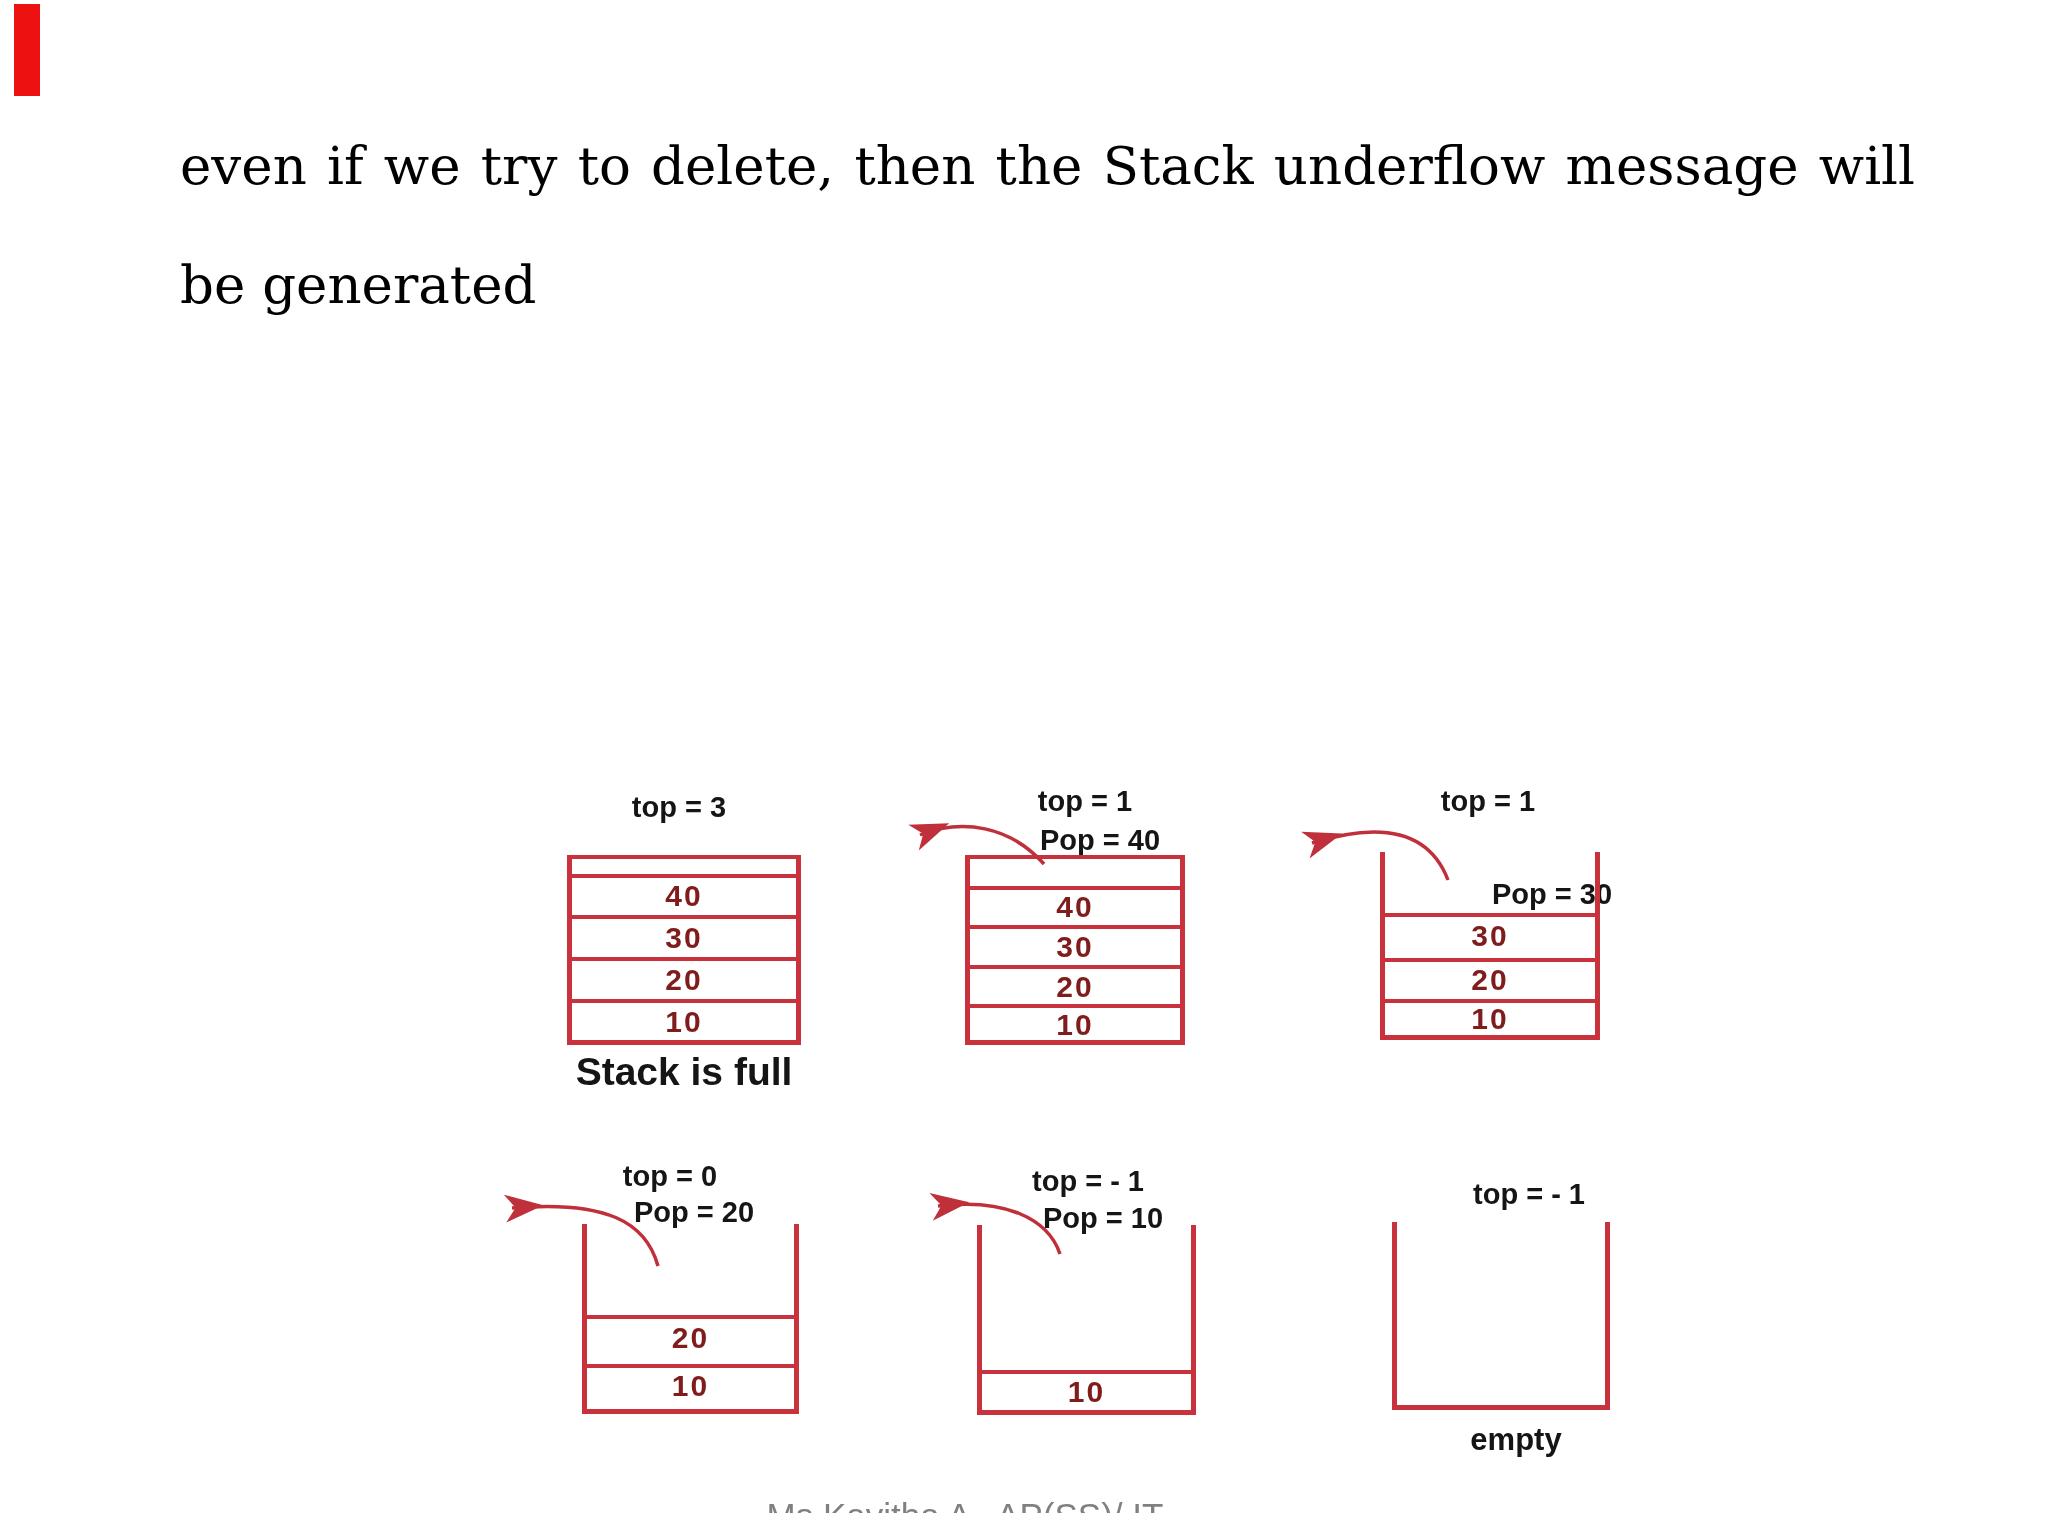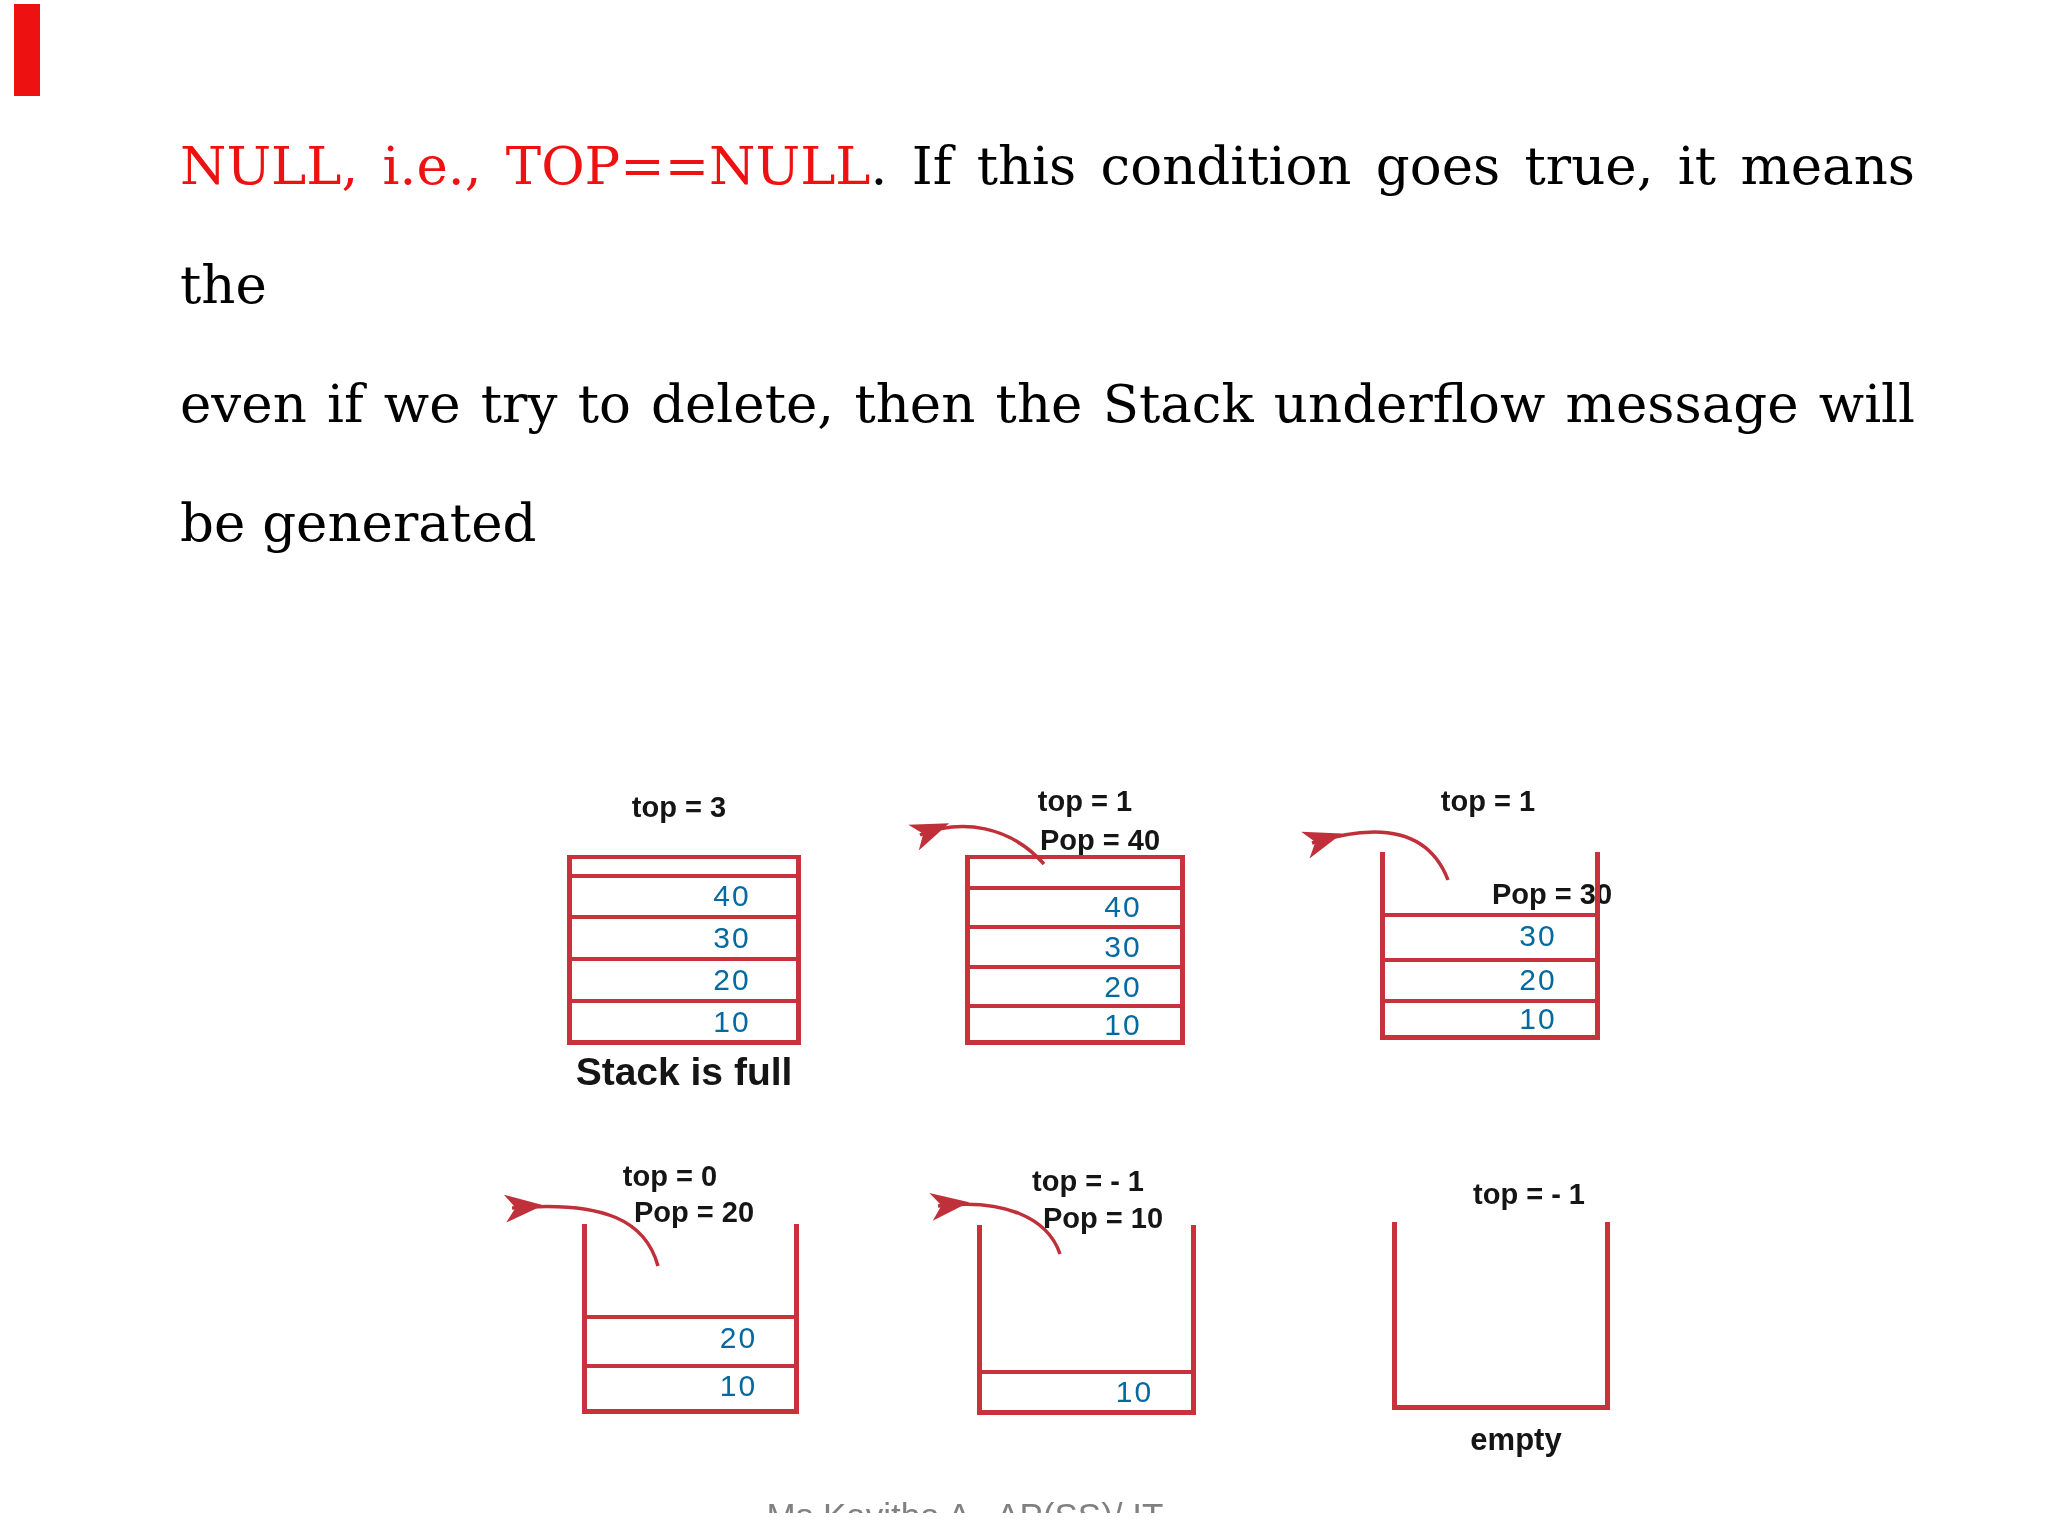--- a/index.html
+++ b/index.html
@@ -8,35 +8,34 @@
   #redbar{position:absolute;left:14px;top:4px;width:26px;height:92px;background:#ee1111;z-index:6;}
   #para{position:absolute;left:180px;top:106px;width:1735px;z-index:1;
         font-family:"DejaVu Serif",serif;font-size:53px;line-height:119px;color:#000;}
   .pl{text-align:justify;text-align-last:justify;}
   .pl.last{text-align:left;text-align-last:left;}
   .ind{display:inline-block;width:48px;}
   .red{color:#ee1111;}
   .b{font-weight:bold;}
   #figbg{position:absolute;left:373px;top:763px;width:1360px;height:720px;background:#fff;z-index:2;}
   .vl,.hl{position:absolute;background:#c8323c;z-index:3;}
-  .cellnum{position:absolute;z-index:3;font-weight:normal;font-size:30px;color:#0369a1;
-           text-align:center;letter-spacing:2px;padding-left:48px;}
+  .cellnum{position:absolute;z-index:3;font-weight:bold;font-size:30px;color:#7f1d1d;
+           text-align:center;letter-spacing:2px;}
   .dlabel{position:absolute;z-index:3;font-weight:bold;font-size:29px;color:#151515;
           white-space:pre;transform:translateX(-50%);}
   #arrows{position:absolute;left:0;top:0;z-index:4;}
   #footer{position:absolute;left:0;top:1496px;width:1930px;height:17px;overflow:hidden;
           z-index:1;text-align:center;font-size:35px;color:#808080;}
 </style>
 </head>
 <body>
 
 <div id="redbar"></div>
 
 <div id="para">
-  <div class="pl"><span class="red">NULL, i.e., TOP==NULL</span><span>. If this condition goes true, it means the</span></div>
   <div class="pl"><span>even if we try to delete, then the Stack underflow message will</span></div>
   <div class="pl last"><span>be generated</span></div>
 </div>
 
 <div id="figbg"></div>
 
 <div class="dlabel" style="left:679px;top:791px;">top = 3</div>
 <div class="vl" style="left:567px;top:855px;width:5px;height:190px;"></div>
 <div class="vl" style="left:796px;top:855px;width:5px;height:190px;"></div>
 <div class="hl" style="left:567px;top:855px;width:234px;height:4px;"></div>

